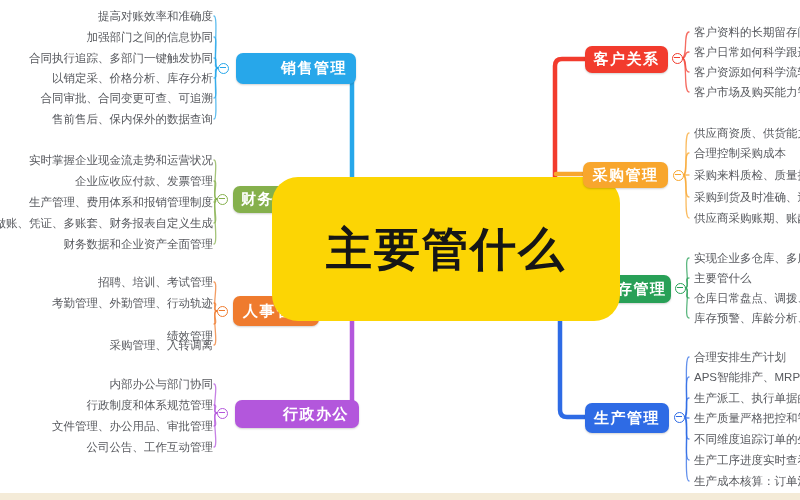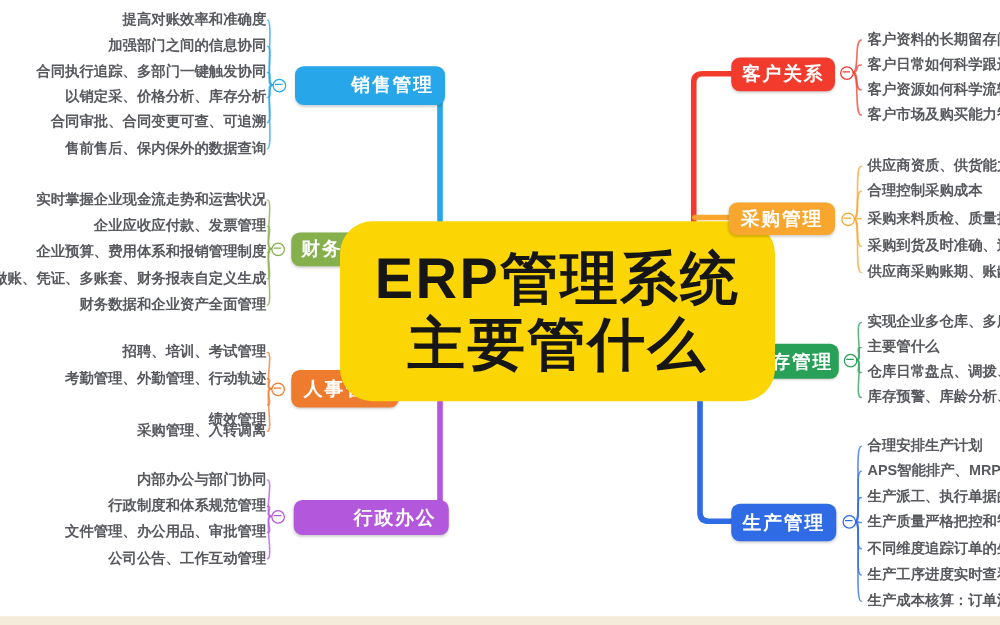--- a/index.html
+++ b/index.html
@@ -4,21 +4,21 @@
 <style>
   html,body{margin:0;padding:0;}
   body{
     width:800px;height:500px;position:relative;overflow:hidden;
     background:#ffffff;
     font-family:"Liberation Sans","DejaVu Sans",sans-serif;
   }
   svg#lines{position:absolute;left:0;top:0;z-index:1;}
   .leaf{
     position:absolute;white-space:nowrap;z-index:1;
-    font-size:11.5px;font-weight:700;color:#57595e;
+    font-size:11.5px;font-weight:400;color:#57595e;
     height:18px;line-height:18px;letter-spacing:0;
   }
   .leaf.left{right:587px;text-align:right;}
   .leaf.right{left:694px;}
   .bbox{
     position:absolute;border-radius:7px;z-index:2;
     display:flex;align-items:center;justify-content:center;
     color:#fff;font-weight:700;font-size:15px;letter-spacing:1.5px;
     box-shadow:0 1px 2px rgba(0,0,0,.18);
   }
@@ -94,21 +94,21 @@
 
 <div class="leaf left" style="top: 7px;">提高对账效率和准确度</div>
 <div class="leaf left" style="top: 28px;">加强部门之间的信息协同</div>
 <div class="leaf left" style="top: 49px;">合同执行追踪、多部门一键触发协同</div>
 <div class="leaf left" style="top: 69px;">以销定采、价格分析、库存分析</div>
 <div class="leaf left" style="top: 89px;">合同审批、合同变更可查、可追溯</div>
 <div class="leaf left" style="top: 110px; margin-left: 17px;">售前售后、保内保外的数据查询</div>
 
 <div class="leaf left" style="top: 151px;">实时掌握企业现金流走势和运营状况</div>
 <div class="leaf left" style="top: 172px;">企业应收应付款、发票管理</div>
-<div class="leaf left" style="top: 193px;">企业预算、费用体系和报销管理制度</div>
+<div class="leaf left" style="top: 193px;">生产管理、费用体系和报销管理制度</div>
 <div class="leaf left" style="top: 214px;">财务做账、凭证、多账套、财务报表自定义生成</div>
 <div class="leaf left" style="top: 235px;">财务数据和企业资产全面管理</div>
 
 <div class="leaf left" style="top: 273px;">招聘、培训、考试管理</div>
 <div class="leaf left" style="top: 294px;">考勤管理、外勤管理、行动轨迹</div>
 <div class="leaf left" style="top: 327px;">绩效管理</div>
 <div class="leaf left" style="top: 336px;">采购管理、入转调离</div>
 
 <div class="leaf left" style="top: 375px;">内部办公与部门协同</div>
 <div class="leaf left" style="top: 396px;">行政制度和体系规范管理</div>
@@ -151,17 +151,16 @@
 <div class="toggle" style="left: 217.5px; top: 62.5px; color: rgb(39, 167, 234);"></div>
 <div class="toggle" style="left: 216.5px; top: 193.5px; color: rgb(133, 176, 76);"></div>
 <div class="toggle" style="left: 216.5px; top: 305.5px; color: rgb(239, 123, 46);"></div>
 <div class="toggle" style="left: 216.5px; top: 407.5px; color: rgb(179, 87, 220);"></div>
 <div class="toggle" style="left: 671.5px; top: 52.5px; color: rgb(242, 59, 45);"></div>
 <div class="toggle" style="left: 672.5px; top: 169.5px; color: rgb(248, 166, 45);"></div>
 <div class="toggle" style="left: 674.5px; top: 282.5px; color: rgb(40, 160, 87);"></div>
 <div class="toggle" style="left: 673.5px; top: 411.5px; color: rgb(46, 107, 229);"></div>
 
 <div id="center">
-  <div class="t">ERP管理系统</div>
   <div class="t">主要管什么</div>
 </div>
 
 <div id="bottomstrip"></div>
 
 </body></html>

